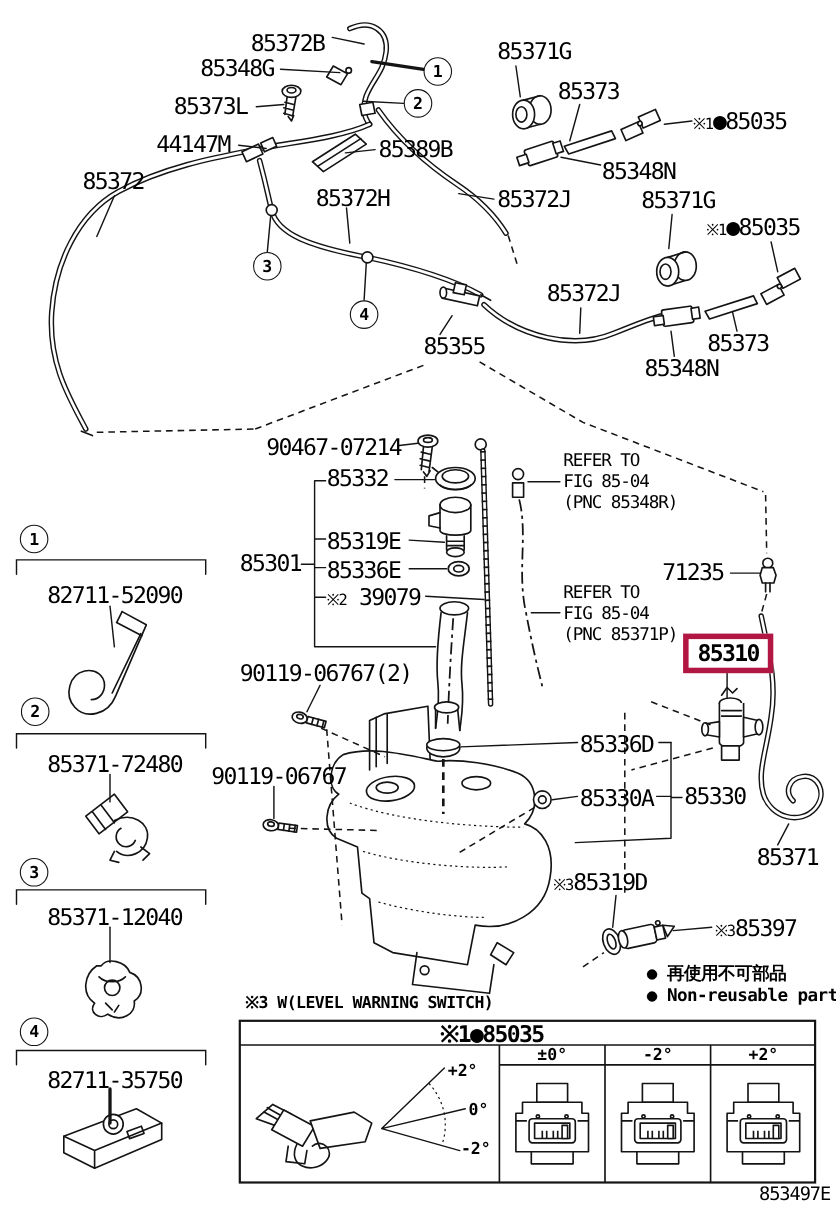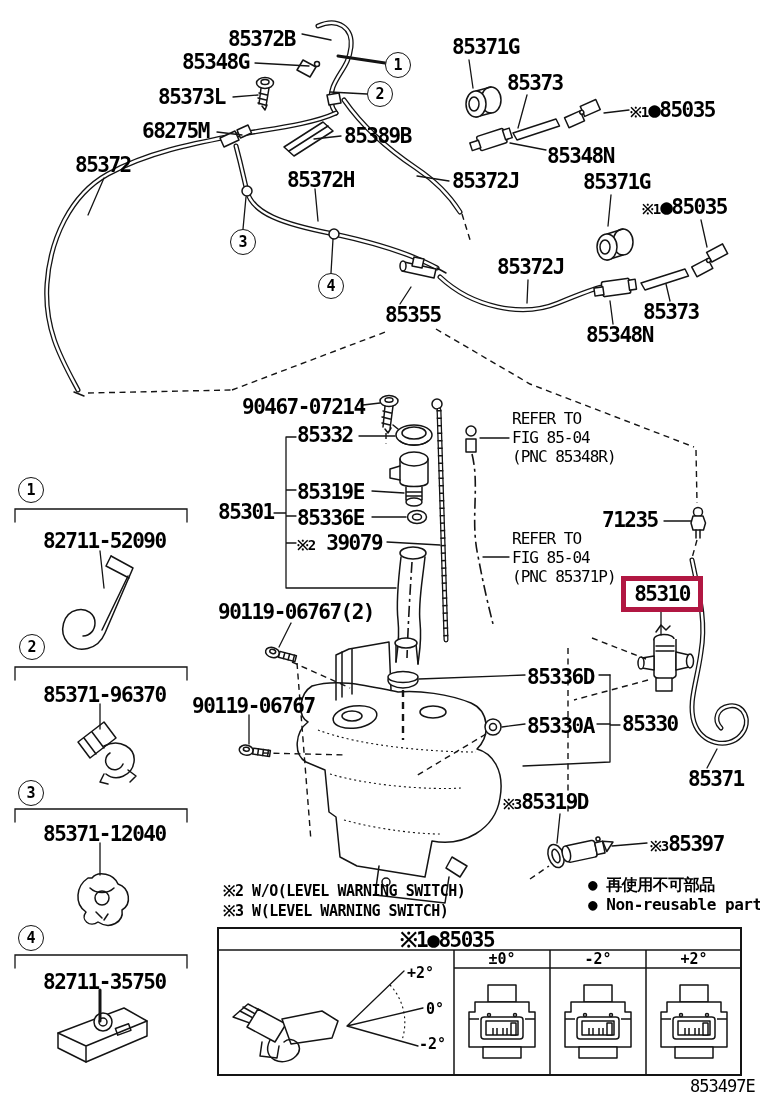--- a/index.html
+++ b/index.html
@@ -1,19 +1,19 @@
 <!DOCTYPE html>
 <html><head>
 <meta charset="utf-8">
 <style>
   html,body{margin:0;padding:0;background:#fff;}
   .canvas{position:relative;width:760px;height:1112px;background:#fff;overflow:hidden;
           font-family:"DejaVu Sans Mono",monospace;color:#000;}
   .art{position:absolute;left:0;top:0;}
-  .lbl{position:absolute;font-weight:bold;font-size:21px;line-height:1;white-space:nowrap;
+  .lbl{position:absolute;font-weight:normal;font-size:21px;line-height:1;white-space:nowrap;
        letter-spacing:-1.5px;}
   .lbl .mk{font-size:14px;letter-spacing:-1px;}
   .sm{position:absolute;font-weight:normal;font-size:16px;line-height:1;white-space:nowrap;letter-spacing:-1px;}
   .note{position:absolute;font-weight:bold;font-size:15px;line-height:1;white-space:nowrap;letter-spacing:-0.5px;}
   .circ{position:absolute;width:26px;height:26px;border:1.7px solid #141414;border-radius:50%;
         display:flex;align-items:center;justify-content:center;font-size:15px;font-weight:bold;
         box-sizing:border-box;background:#fff;}
   .redbox{position:absolute;left:621px;top:576px;width:82px;height:36px;border:5px solid #b11742;
           background:#fff;display:flex;align-items:center;justify-content:center;box-sizing:border-box;}
   .redbox span{font-size:21px;font-weight:bold;letter-spacing:-1.5px;}
@@ -334,21 +334,21 @@
     </g>
     <use href="#conn" x="469" y="985"></use>
     <use href="#conn" x="565" y="985"></use>
     <use href="#conn" x="661" y="985"></use>
   </g>
 </svg>
 
   <div class="lbl" style="left:228px;top:29px">85372B</div>
   <div class="lbl" style="left:182px;top:52px">85348G</div>
   <div class="lbl" style="left:158px;top:87px">85373L</div>
-  <div class="lbl" style="left:142px;top:121px">68275M</div>
+  <div class="lbl" style="left:142px;top:121px">44147M</div>
   <div class="lbl" style="left:344px;top:126px">85389B</div>
   <div class="lbl" style="left:75px;top:155px">85372</div>
   <div class="lbl" style="left:287px;top:170px">85372H</div>
   <div class="lbl" style="left:452px;top:37px">85371G</div>
   <div class="lbl" style="left:507px;top:73px">85373</div>
   <div class="lbl" style="left:630px;top:100px"><span class="mk">※1</span><span>●85035</span></div>
   <div class="lbl" style="left:547px;top:146px">85348N</div>
   <div class="lbl" style="left:452px;top:171px">85372J</div>
   <div class="lbl" style="left:583px;top:172px">85371G</div>
   <div class="lbl" style="left:642px;top:197px"><span class="mk">※1</span><span>●85035</span></div>
@@ -386,25 +386,24 @@
   <div class="circ" style="left:385px;top:52px">1</div>
   <div class="circ" style="left:367px;top:81px">2</div>
   <div class="circ" style="left:230px;top:229px">3</div>
   <div class="circ" style="left:318px;top:273px">4</div>
   <div class="circ" style="left:18px;top:477px">1</div>
   <div class="circ" style="left:19px;top:634px">2</div>
   <div class="circ" style="left:18px;top:780px">3</div>
   <div class="circ" style="left:18px;top:925px">4</div>
 
   <div class="lbl" style="left:43px;top:531px">82711-52090</div>
-  <div class="lbl" style="left:43px;top:685px">85371-96370</div>
+  <div class="lbl" style="left:43px;top:685px">85371-72480</div>
   <div class="lbl" style="left:43px;top:824px">85371-12040</div>
   <div class="lbl" style="left:43px;top:972px">82711-35750</div>
 
-  <div class="note" style="left:223px;top:884px">※2 W/O(LEVEL WARNING SWITCH)</div>
   <div class="note" style="left:223px;top:904px">※3 W(LEVEL WARNING SWITCH)</div>
   <div class="note" style="left:588px;top:877px;font-size:16px"><span>●</span> <span>再使用不可部品</span></div>
   <div class="note" style="left:588px;top:897px;font-size:16px"><span>●</span> <span>Non-reusable part</span></div>
 
   <div class="tbl-head" style="left:400px;top:930px"><span class="mk">※1</span><span>●85035</span></div>
   <div class="tbl-col" style="left:482px;top:952px">±0°</div>
   <div class="tbl-col" style="left:578px;top:952px">-2°</div>
   <div class="tbl-col" style="left:674px;top:952px">+2°</div>
   <div class="ang" style="left:407px;top:966px">+2°</div>
   <div class="ang" style="left:426px;top:1002px">0°</div>

